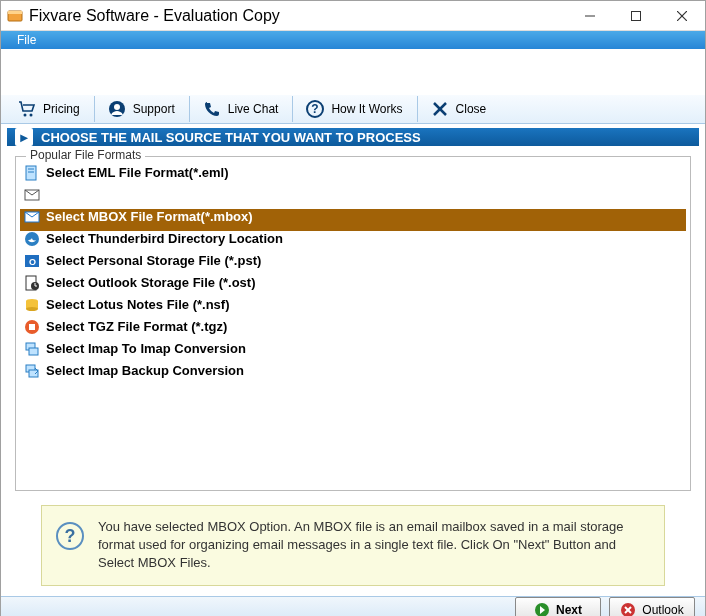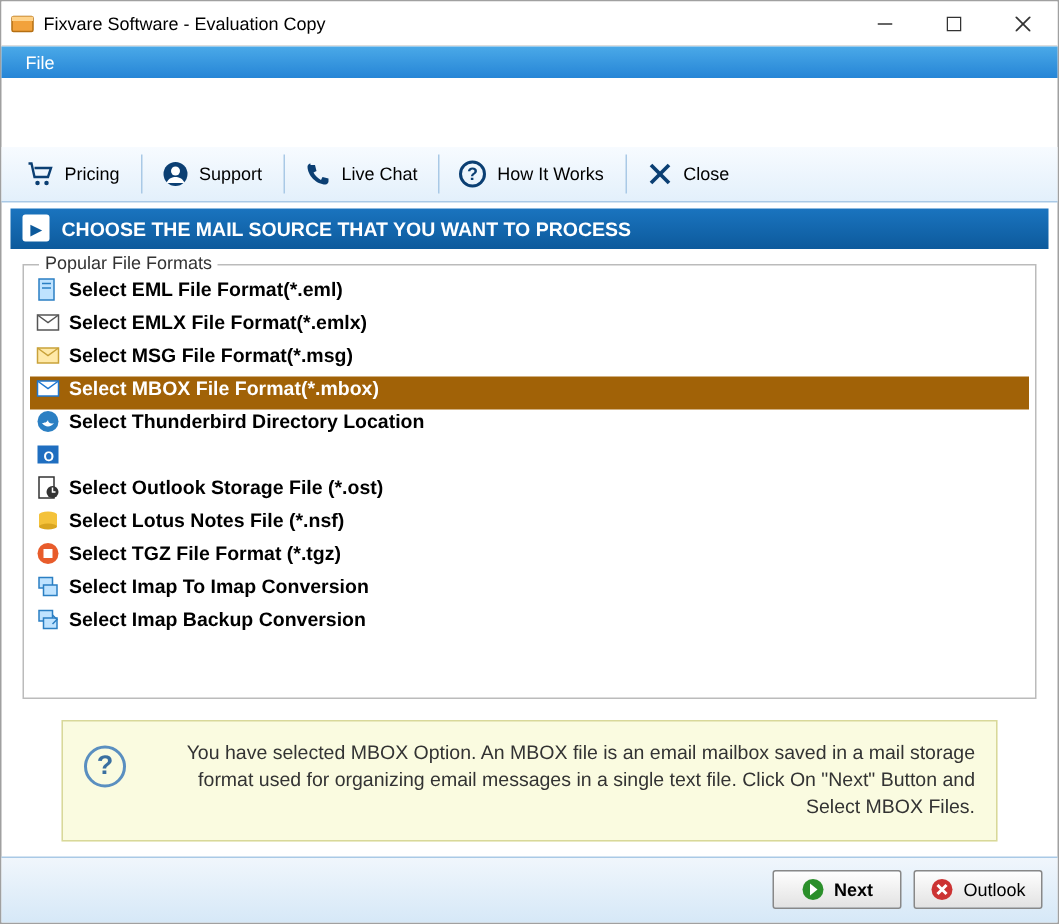--- a/index.html
+++ b/index.html
@@ -1,41 +1,41 @@
 <!DOCTYPE html>
 <html><head>
 <meta charset="utf-8">
 <style>
 * { box-sizing: border-box; margin: 0; padding: 0; }
 body { font-family: "Segoe UI", Tahoma, Arial, sans-serif; font-size: 12px; background: #fff; }
 .window { width: 706px; height: 616px; border: 1px solid #a0a0a0; display: flex; flex-direction: column; background: #fff; }
 .titlebar { height: 30px; background: #fff; display: flex; align-items: center; padding: 0 0 0 6px; border-bottom: 1px solid #ddd; }
 .titlebar .app-icon { width: 16px; height: 16px; margin-right: 6px; }
-.titlebar .title { flex: 1; font-size: 12px; color: #000; }
+.titlebar .title { flex: 1; font-size: 16px; color: #000; }
 .titlebar .win-btn { width: 46px; height: 30px; display: flex; align-items: center; justify-content: center; color: #333; cursor: default; }
 .menubar { height: 22px; background: linear-gradient(#4aa9e8, #2685d6); display: flex; align-items: center; padding-left: 8px; color: #fff; font-size: 12px; }
 .menubar .menu-item { padding: 2px 8px; cursor: default; }
 .toolbar { height: 38px; background: linear-gradient(#f7fbff, #e3f0fb); border-bottom: 1px solid #a9c9e6; display: flex; align-items: center; padding-left: 6px; margin-top: 46px; }
 .toolbar .tbtn { display: flex; align-items: center; padding: 4px 10px; margin-right: 2px; cursor: default; border-radius: 2px; }
 .toolbar .tbtn .ticon { width: 20px; height: 20px; margin-right: 6px; display: flex; align-items: center; justify-content: center; }
 .toolbar .tsep { width: 1px; height: 26px; background: #a9c9e6; margin: 0 2px; }
 .section-header { height: 28px; background: linear-gradient(#1a74bf, #0d5a9c); display: flex; align-items: center; padding-left: 8px; color: #fff; font-weight: bold; font-size: 13px; margin: 4px 6px 0 6px; }
 .section-header .sicon { width: 18px; height: 18px; margin-right: 8px; background:#fff; border-radius:2px; display:flex; align-items:center; justify-content:center; color:#0d5a9c; font-size:14px; font-weight:bold; }
 .content { flex: 1; padding: 10px 14px; }
-.fieldset { border: 1px solid #bbb; padding: 8px 4px 4px 4px; position: relative; height: 290px; }
+.fieldset { border: 1px solid #bbb; padding: 8px 4px 4px 4px; position: relative; height: 335px; }
 .fieldset .legend { position: absolute; top: -9px; left: 10px; background: #fff; padding: 0 4px; font-size: 12px; color: #333; }
 .fmt-list { list-style: none; }
 .fmt-item { display: flex; align-items: flex-start; height: 22px; padding: 0 4px; cursor: default; }
 .fmt-item .ficon { width: 16px; height: 16px; margin-right: 6px; display: flex; align-items: center; justify-content: center; }
 .fmt-item .flabel { font-size: 13px; font-weight: bold; color: #000; white-space: nowrap; }
 .fmt-item.selected { background: #a16207; }
 .fmt-item.selected .flabel { color: #fff; }
 .info-box { margin: 14px 26px 0 26px; background: #fafbe0; border: 1px solid #d8d89a; padding: 12px 14px; display: flex; align-items: flex-start; min-height: 80px; }
 .info-box .info-icon { width: 28px; height: 28px; border-radius: 50%; border: 2px solid #5a8fc0; color: #3a6fa0; display: flex; align-items: center; justify-content: center; font-size: 18px; font-weight: bold; margin-right: 14px; flex-shrink: 0; margin-top: 4px; }
-.info-box .info-text { color: #333; font-size: 13px; line-height: 1.4; text-align: right; }
+.info-box .info-text { color: #333; font-size: 13px; line-height: 1.4; }
 .footer { height: 46px; background: linear-gradient(#f0f6fc, #d6e8f7); border-top: 1px solid #a9c9e6; display: flex; align-items: center; justify-content: flex-end; padding-right: 10px; gap: 8px; }
 .footer .fbtn { min-width: 86px; height: 26px; background: linear-gradient(#fefefe, #e2e2e2); border: 1px solid #888; border-radius: 2px; display: flex; align-items: center; justify-content: center; font-size: 12px; cursor: default; padding: 0 10px; }
 .footer .fbtn.primary { font-weight: bold; }
 .footer .fbtn .bicon { margin-right: 6px; display: flex; align-items: center; }
 svg { display: block; }
 </style>
 </head>
 <body>
 
 <div class="window">
@@ -142,30 +142,20 @@
             </span>
             <span class="flabel">Select EML File Format(*.eml)</span>
           </li>
           <li class="fmt-item">
             <span class="ficon">
               <svg width="16" height="16" viewBox="0 0 16 16">
                 <rect x="1" y="3" width="14" height="10" fill="none" stroke="#555"></rect>
                 <path d="M1 3l7 5 7-5" fill="none" stroke="#555"></path>
               </svg>
             </span>
-            <span class="flabel">Select EMLX File Format(*.emlx)</span>
-          </li>
-          <li class="fmt-item">
-            <span class="ficon">
-              <svg width="16" height="16" viewBox="0 0 16 16">
-                <rect x="1" y="3" width="14" height="10" fill="#ffe9a8" stroke="#c9a23a"></rect>
-                <path d="M1 3l7 5 7-5" fill="none" stroke="#c9a23a"></path>
-              </svg>
-            </span>
-            <span class="flabel">Select MSG File Format(*.msg)</span>
           </li>
           <li class="fmt-item selected">
             <span class="ficon">
               <svg width="16" height="16" viewBox="0 0 16 16">
                 <rect x="1" y="3" width="14" height="10" fill="#fff" stroke="#1f77d0"></rect>
                 <path d="M1 3l7 5 7-5" fill="none" stroke="#1f77d0"></path>
               </svg>
             </span>
             <span class="flabel">Select MBOX File Format(*.mbox)</span>
           </li>
@@ -178,20 +168,21 @@
             </span>
             <span class="flabel">Select Thunderbird Directory Location</span>
           </li>
           <li class="fmt-item">
             <span class="ficon">
               <svg width="16" height="16" viewBox="0 0 16 16">
                 <rect x="1" y="2" width="14" height="12" fill="#1f6ec0"></rect>
                 <text x="5" y="12" font-size="9" fill="#fff" font-weight="bold">O</text>
               </svg>
             </span>
+            <span class="flabel">Select Personal Storage File (*.pst)</span>
           </li>
           <li class="fmt-item">
             <span class="ficon">
               <svg width="16" height="16" viewBox="0 0 16 16">
                 <rect x="2" y="1" width="10" height="14" fill="#fff" stroke="#333"></rect>
                 <circle cx="11" cy="11" r="4" fill="#333"></circle>
                 <path d="M11 8v3h2" stroke="#fff" fill="none"></path>
               </svg>
             </span>
             <span class="flabel">Select Outlook Storage File (*.ost)</span>

